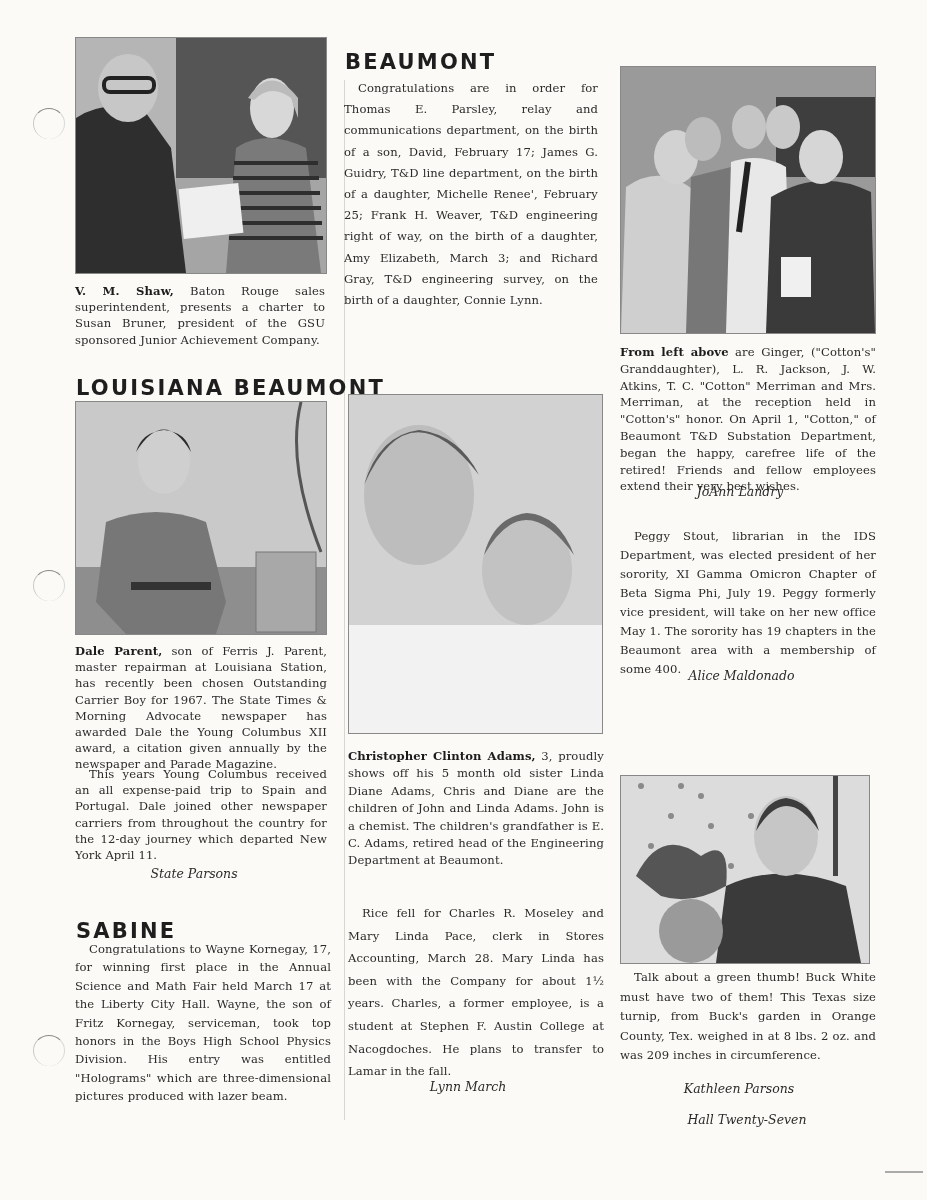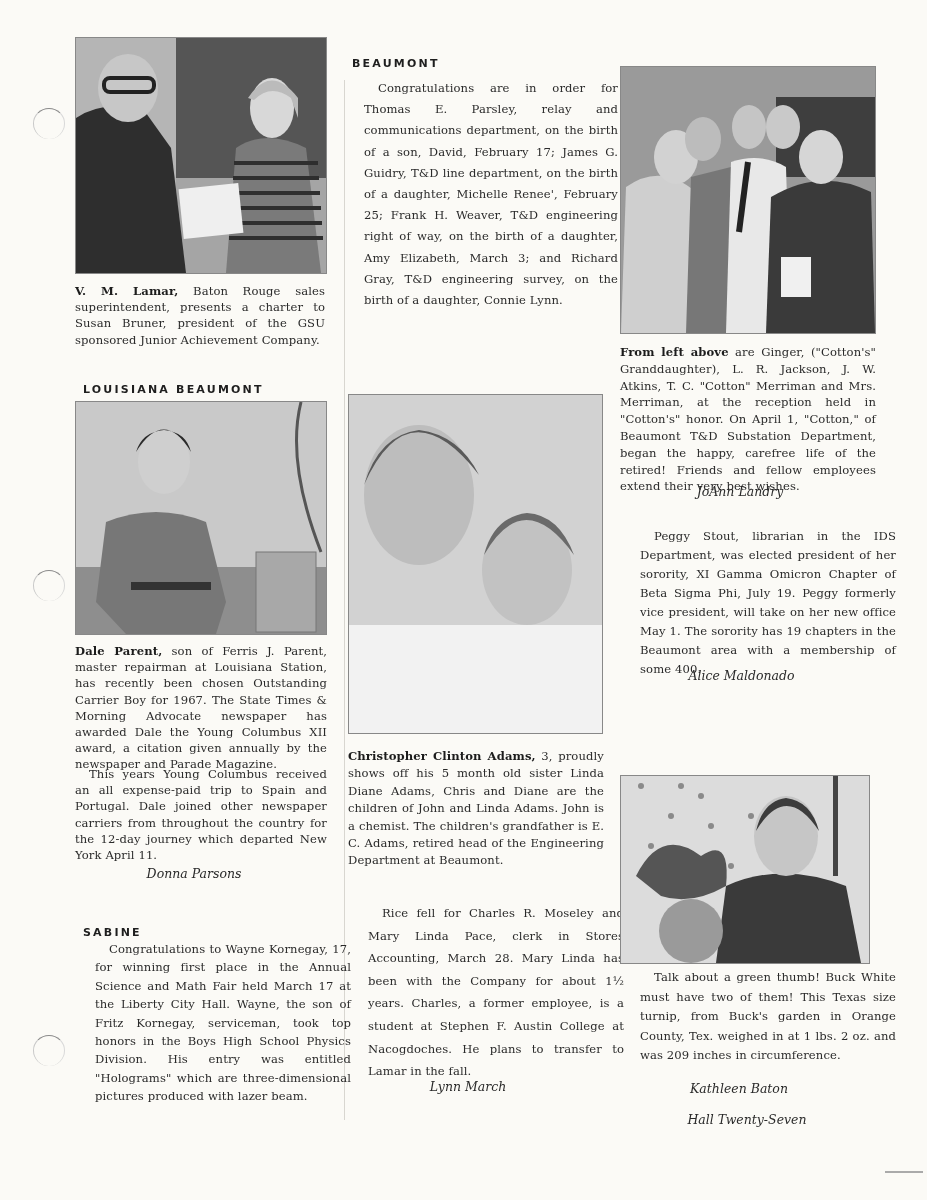--- a/index.html
+++ b/index.html
@@ -3,24 +3,24 @@
 <meta charset="utf-8">
 <style>
   html, body { margin: 0; padding: 0; }
   body {
     width: 927px; height: 1200px; background: #fbfaf6; position: relative; overflow: hidden;
     font-family: "DejaVu Serif", "Liberation Serif", serif; color: #2a2a2a;
   }
   .abs { position: absolute; }
   .head {
     font-family: "DejaVu Sans", "Liberation Sans", sans-serif; font-weight: bold;
-    font-size: 11px; letter-spacing: 2.2px; color: #1e1e1e; margin: 8px;
+    font-size: 21px; letter-spacing: 2.2px; color: #1e1e1e; margin: 1px;
   }
   .txt { font-size: 11.6px; line-height: 16.2px; text-align: justify; margin: 0; letter-spacing: 0.1px; }
-  .txt.wide { line-height: 21.2px; margin-left: 20px; }
+  .txt.wide { line-height: 21.2px; }
   .indent { text-indent: 14px; }
   .b { font-weight: bold; color: #1c1c1c; }
   .sig { font-style: italic; font-size: 12.5px; text-align: center; margin: 0; color: #2a2a2a; }
   .photo { position: absolute; background: #9a9a9a; overflow: hidden; border: 1px solid #888; }
   .photo svg { width: 100%; height: 100%; display: block; }
   .hole { position: absolute; width: 30px; height: 30px; border-radius: 50%; border-top: 1.5px solid #8a8a8a; border-left: 1px solid #c8c8c8; border-right: 1px solid #d8d8d8; border-bottom: 0; }
   .vline { position: absolute; width: 1px; background: #d8d6d0; }
 </style>
 </head>
 <body>
@@ -47,38 +47,38 @@
         <line x1="156" y1="155" x2="244" y2="155"></line>
         <line x1="155" y1="170" x2="245" y2="170"></line>
         <line x1="154" y1="185" x2="246" y2="185"></line>
         <line x1="153" y1="200" x2="247" y2="200"></line>
       </g>
     <ellipse cx="196" cy="70" rx="22" ry="30" fill="#d8d8d8"></ellipse>
     <path d="M172 60 Q195 25 222 60 L222 80 L215 60 Q195 45 178 62 Z" fill="#bbb"></path>
     <rect x="105" y="148" width="60" height="50" fill="#efefef" transform="rotate(-6 135 173)"></rect>
   </svg>
 </div>
-<p class="txt abs" style="left:75px;top:283px;width:250px;"><span class="b">V. M. Lamar,</span><span> Baton Rouge sales superintendent, presents a charter to Susan Bruner, president of the GSU sponsored Junior Achievement Company.</span></p>
+<p class="txt abs" style="left:75px;top:283px;width:250px;"><span class="b">V. M. Shaw,</span><span> Baton Rouge sales superintendent, presents a charter to Susan Bruner, president of the GSU sponsored Junior Achievement Company.</span></p>
 
 <h2 class="head abs" style="left:75px;top:375px;">LOUISIANA BEAUMONT</h2>
 <div class="photo" style="left:75px;top:401px;width:250px;height:232px;">
   <svg viewBox="0 0 250 232" preserveAspectRatio="none">
     <rect width="250" height="232" fill="#c9c9c9"></rect>
     <rect x="0" y="165" width="250" height="67" fill="#8e8e8e"></rect>
     <rect x="180" y="150" width="60" height="80" fill="#a8a8a8" stroke="#777"></rect>
     <path d="M225 0 Q210 60 245 150" stroke="#555" stroke-width="3" fill="none"></path>
     <path d="M20 200 L30 120 Q80 100 130 120 L150 200 L140 232 L50 232 Z" fill="#777"></path>
     <rect x="55" y="180" width="80" height="8" fill="#333"></rect>
     <ellipse cx="88" cy="60" rx="26" ry="32" fill="#cfcfcf"></ellipse>
     <path d="M60 50 Q88 5 115 50 Q110 30 88 28 Q66 30 60 50 Z" fill="#2a2a2a"></path>
   </svg>
 </div>
 <p class="txt abs" style="left:75px;top:643px;width:252px;"><span class="b">Dale Parent,</span><span> son of Ferris J. Parent, master repairman at Louisiana Station, has recently been chosen Outstanding Carrier Boy for 1967. The State Times &amp; Morning Advocate newspaper has awarded Dale the Young Columbus XII award, a citation given annually by the newspaper and Parade Magazine.</span></p>
 <p class="txt abs indent" style="left:75px;top:766px;width:252px;">This years Young Columbus received an all expense-paid trip to Spain and Portugal. Dale joined other newspaper carriers from throughout the country for the 12-day journey which departed New York April 11.</p>
-<p class="sig abs" style="left:75px;top:866px;width:238px;">Donna Parsons</p>
+<p class="sig abs" style="left:75px;top:866px;width:238px;">State Parsons</p>
 
 <h2 class="head abs" style="left:75px;top:918px;">SABINE</h2>
 <p class="txt wide abs indent" style="left:75px;top:940px;width:256px;line-height:18.4px;">Congratulations to Wayne Kornegay, 17, for winning first place in the Annual Science and Math Fair held March 17 at the Liberty City Hall. Wayne, the son of Fritz Kornegay, serviceman, took top honors in the Boys High School Physics Division. His entry was entitled "Holograms" which are three-dimensional pictures produced with lazer beam.</p>
 
 <h2 class="head abs" style="left:344px;top:49px;">BEAUMONT</h2>
 <p class="txt wide abs indent" style="left:344px;top:78px;width:254px;">Congratulations are in order for Thomas E. Parsley, relay and communications department, on the birth of a son, David, February 17; James G. Guidry, T&amp;D line department, on the birth of a daughter, Michelle Renee', February 25; Frank H. Weaver, T&amp;D engineering right of way, on the birth of a daughter, Amy Elizabeth, March 3; and Richard Gray, T&amp;D engineering survey, on the birth of a daughter, Connie Lynn.</p>
 
 <div class="photo" style="left:348px;top:394px;width:253px;height:338px;">
   <svg viewBox="0 0 253 338" preserveAspectRatio="none">
     <rect width="253" height="338" fill="#e6e6e6"></rect>
@@ -134,15 +134,15 @@
         <circle cx="140" cy="70" r="3"></circle>
       </g>
     <rect x="212" y="0" width="5" height="100" fill="#444"></rect>
     <path d="M95 187 L105 110 Q160 85 225 110 L240 187 Z" fill="#3a3a3a"></path>
     <ellipse cx="165" cy="60" rx="32" ry="40" fill="#c6c6c6"></ellipse>
     <path d="M135 55 Q165 5 198 55 Q190 25 165 22 Q142 25 135 55 Z" fill="#3c3c3c"></path>
     <path d="M15 100 Q40 50 80 80 Q110 60 105 110 Q70 130 40 120 Z" fill="#555"></path>
     <circle cx="70" cy="155" r="32" fill="#9a9a9a"></circle>
   </svg>
 </div>
-<p class="txt wide abs indent" style="left:620px;top:968px;width:256px;line-height:19.5px;">Talk about a green thumb! Buck White must have two of them! This Texas size turnip, from Buck's garden in Orange County, Tex. weighed in at 1 lbs. 2 oz. and was 209 inches in circumference.</p>
-<p class="sig abs" style="left:620px;top:1081px;width:238px;">Kathleen Baton</p>
+<p class="txt wide abs indent" style="left:620px;top:968px;width:256px;line-height:19.5px;">Talk about a green thumb! Buck White must have two of them! This Texas size turnip, from Buck's garden in Orange County, Tex. weighed in at 8 lbs. 2 oz. and was 209 inches in circumference.</p>
+<p class="sig abs" style="left:620px;top:1081px;width:238px;">Kathleen Parsons</p>
 <p class="sig abs" style="left:620px;top:1112px;width:254px;">Hall Twenty-Seven</p>
 
 </body></html>

